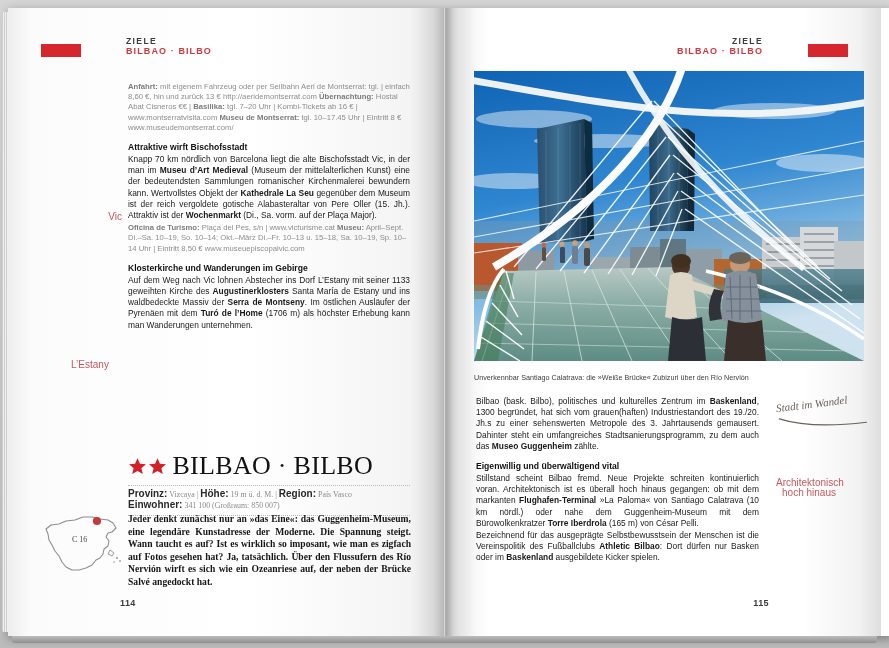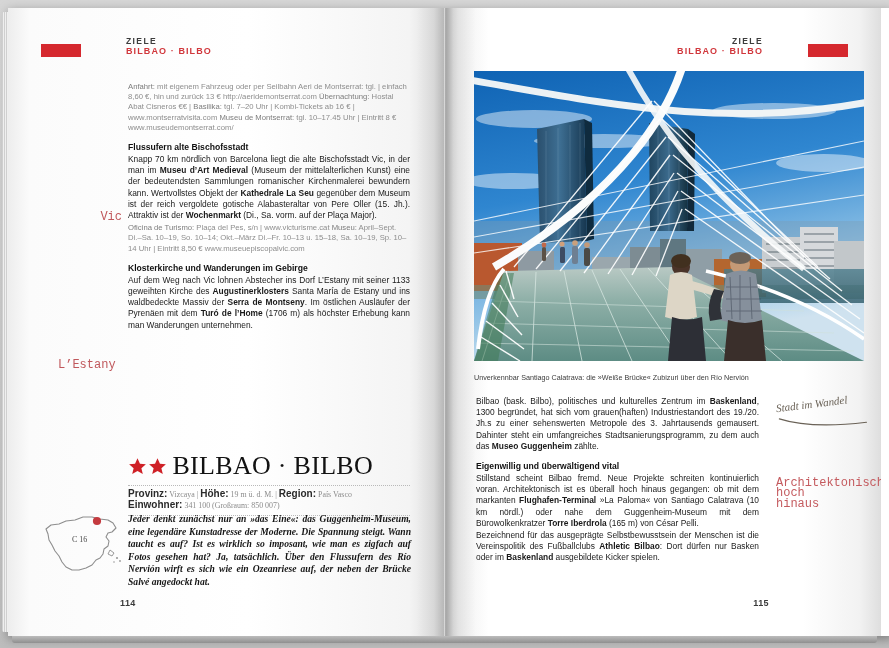--- a/index.html
+++ b/index.html
@@ -89,32 +89,32 @@
   h3.sub{
     margin:9px 0 1px 0;
     font-size:8.6px;line-height:11px;font-weight:700;color:#111;
   }
   .info{
     margin:2px 0 0 0;
     font-size:7.7px;line-height:10.2px;
     color:#8d8d8d;
     text-align:left;
   }
-  .info b{color:#7c7c7c;font-weight:400;margin-top:40px;}
+  .info b{color:#7c7c7c;font-weight:700;margin-top:40px;}
 
   
   .marg{
     position:absolute;
-    font-family:Liberation Mono, monospace;
-    font-size:12px;line-height:10.4px;
+    font-family:Liberation Sans, sans-serif;
+    font-size:10px;line-height:10.4px;
     color:#c0585c;
   }
   #marg-vic{left:66px;top:204px;width:48px;text-align:right;}
-  #marg-estany{left:50px;top:352px;width:64px;text-align:left;}
-  #marg-archi{left:768px;top:470px;width:66px;text-align:left;color:#c45a5e;}
+  #marg-estany{left:50px;top:352px;width:64px;text-align:center;}
+  #marg-archi{left:768px;top:470px;width:66px;text-align:center;color:#c45a5e;}
 
   
   #title-wrap{position:absolute;left:120px;top:444px;width:300px;}
   .stars{display:inline-block;vertical-align:-2px;margin-right:7px;letter-spacing:-1px;}
   .stars svg{display:inline-block;margin-right:-2px;}
   #bigtitle{
     font-family:"Liberation Serif", serif;
     font-size:26px;line-height:28px;letter-spacing:.3px;color:#121212;
     display:inline-block;vertical-align:baseline;
   }
@@ -128,21 +128,21 @@
   #facts .line{
     font-size:7.9px;line-height:10.4px;color:#8b8b8b;
     font-family:"Liberation Serif", serif;
   }
   #facts .line b{color:#2a2a2a;font-weight:700;font-family:"Liberation Sans",sans-serif;font-size:10px;}
 
   
   #intro{
     position:absolute;left:120px;top:505px;width:283px;
     font-family:"Liberation Serif", serif;
-    font-style:italic;font-weight:700;
+    font-weight:700;
     font-size:9.6px;line-height:12.6px;color:#161616;
     text-align:justify;
   }
 
   
   #spainmap{position:absolute;left:34px;top:500px;width:84px;height:76px;}
   #spainmap .c16{
     position:absolute;left:30px;top:27px;
     font-family:"Liberation Serif", serif;font-size:8px;color:#4a4a4a;
   }
@@ -189,21 +189,21 @@
       <div class="thumbtab" id="tab-left"></div>
 
       <div class="runhead" id="runhead-left">
         <div class="rh-ziele">ZIELE</div>
         <div class="rh-place">BILBAO · BILBO</div>
       </div>
 
       <div class="col" id="col-left">
         <p class="info"><b>Anfahrt:</b> mit eigenem Fahrzeug oder per Seilbahn Aeri de Montserrat: tgl. | einfach 8,60 €, hin und zurück 13 € http://aeridemontserrat.com <b>Übernachtung:</b> Hostal Abat Cisneros €€ | <b>Basilika:</b> tgl. 7–20 Uhr | Kombi-Tickets ab 16 € | www.montserratvisita.com <b>Museu de Montserrat:</b> tgl. 10–17.45 Uhr | Eintritt 8 € www.museudemontserrat.com/</p>
 
-        <h3 class="sub">Flussufern alte Bischofsstadt</h3>
+        <h3 class="sub">Attraktive wirft Bischofsstadt</h3>
         <p class="body">Knapp 70 km nördlich von Barcelona liegt die alte Bischofsstadt Vic, in der man im <b>Museu d’Art Medieval</b> (Museum der mittelalterlichen Kunst) eine der bedeutendsten Sammlungen romanischer Kirchenmalerei bewundern kann. Wertvollstes Objekt der <b>Kathedrale La Seu</b> gegenüber dem Museum ist der reich vergoldete gotische Alabasteraltar von Pere Oller (15. Jh.). Attraktiv ist der <b>Wochenmarkt</b> (Di., Sa. vorm. auf der Plaça Major).</p>
         <p class="info"><b>Oficina de Turismo:</b> Plaça del Pes, s/n | www.victurisme.cat <b>Museu:</b> April–Sept. Di.–Sa. 10–19, So. 10–14; Okt.–März Di.–Fr. 10–13 u. 15–18, Sa. 10–19, Sp. 10–14 Uhr | Eintritt 8,50 € www.museuepiscopalvic.com</p>
 
         <h3 class="sub">Klosterkirche und Wanderungen im Gebirge</h3>
         <p class="body">Auf dem Weg nach Vic lohnen Abstecher ins Dorf L’Estany mit seiner 1133 geweihten Kirche des <b>Augustinerklosters</b> Santa María de Estany und ins waldbedeckte Massiv der <b>Serra de Montseny</b>. Im östlichen Ausläufer der Pyrenäen mit dem <b>Turó de l’Home</b> (1706 m) als höchster Erhebung kann man Wanderungen unternehmen.</p>
       </div>
 
       <div class="marg" id="marg-vic">Vic</div>
       <div class="marg" id="marg-estany">L’Estany</div>
 

